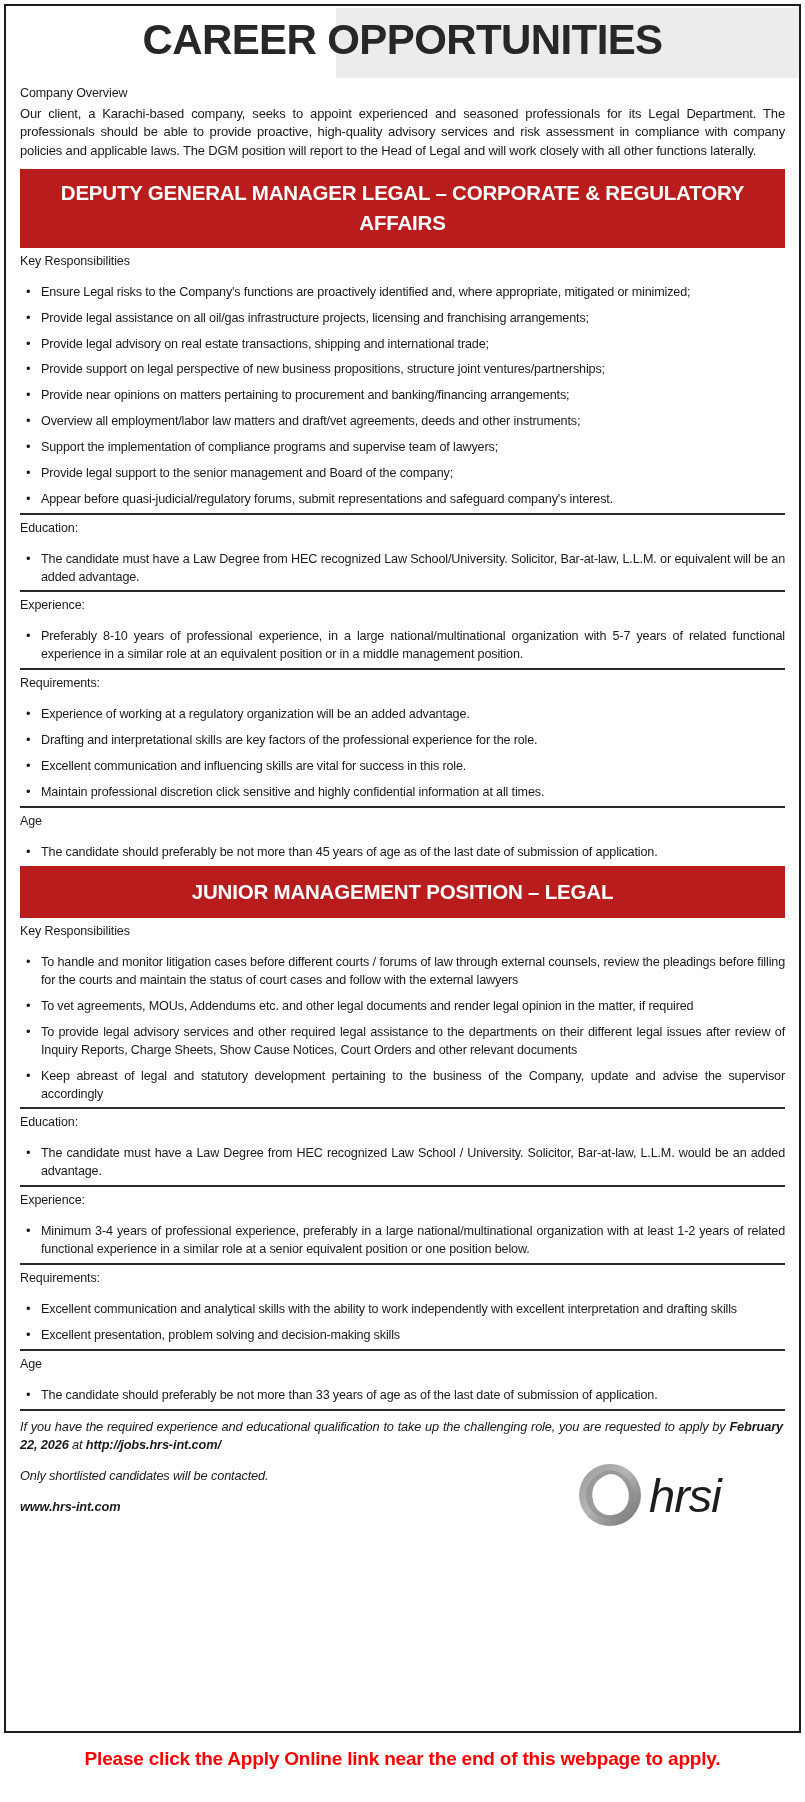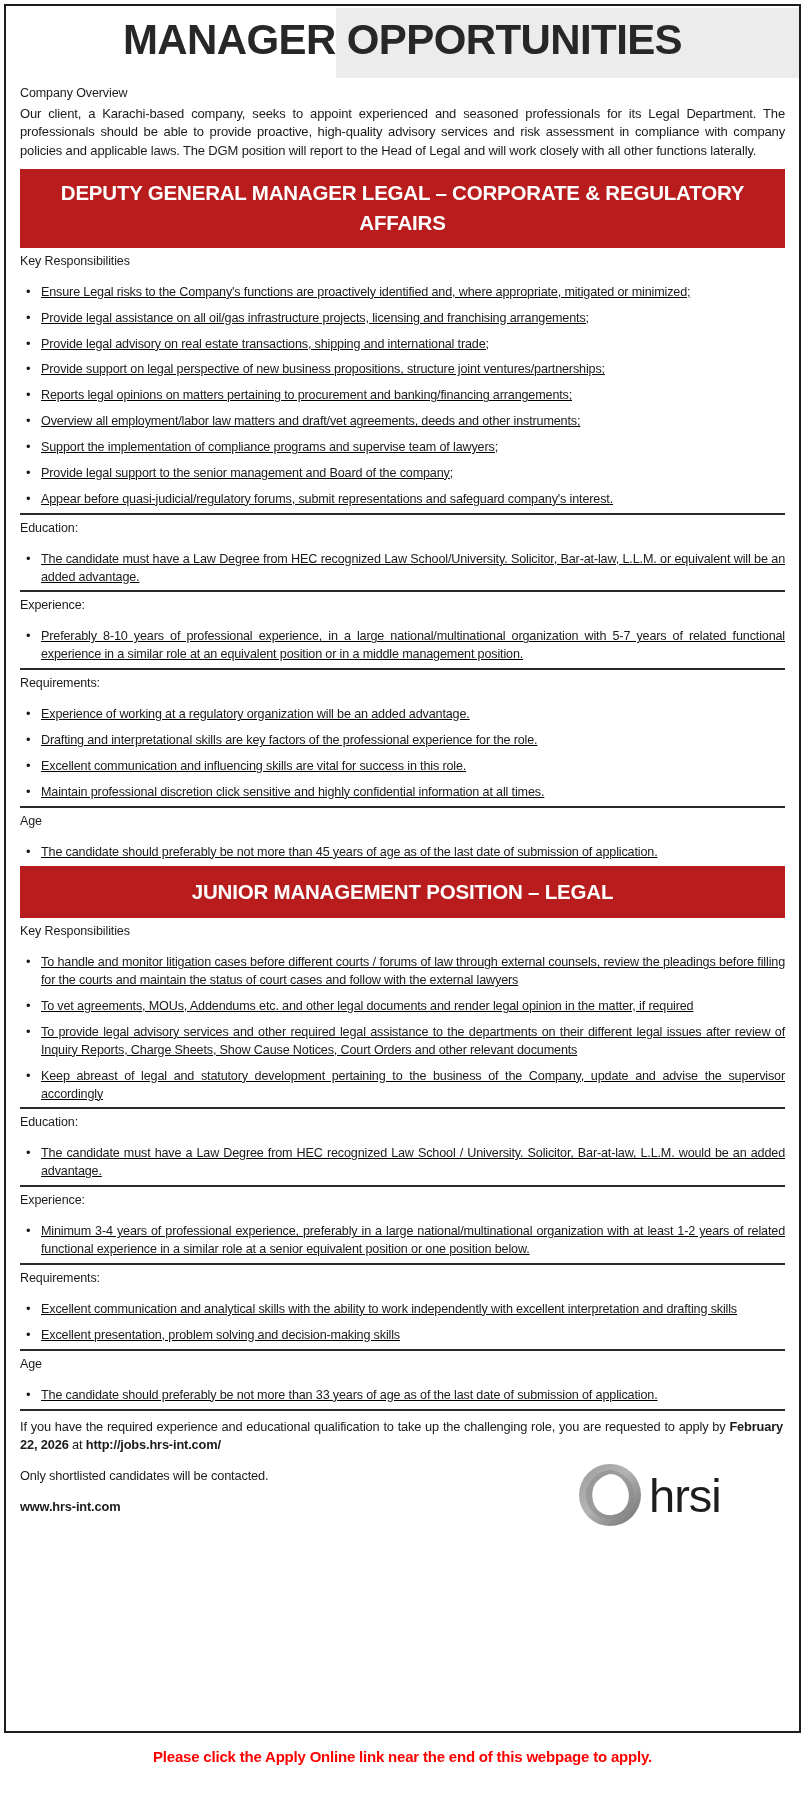--- a/index.html
+++ b/index.html
@@ -93,21 +93,20 @@
     letter-spacing: -0.2px;
     margin: 2px 0 4px 0;
   }
   .position-banner.single { padding: 11px 14px 12px 14px; }
 
   
   ul.bullets {
     list-style: none;
     margin: 16px 0 4px 0;
     padding: 0;
-    text-decoration: underline;
   }
   ul.bullets li {
     position: relative;
     padding-left: 21px;
     margin: 0 0 8px 0;
     font-size: 12.6px;
     line-height: 1.42;
     color: #1b1b1b;
     text-align: justify;
     letter-spacing: -0.15px;
@@ -126,20 +125,21 @@
     border: 0;
     border-top: 2px solid #2a2a2a;
     margin: 4px 0 5px 0;
   }
 
   
   .footer {
     position: relative;
     padding-top: 2px;
     min-height: 118px;
+    font-style: italic;
   }
   .footer p {
     font-size: 12.8px;
     line-height: 1.45;
     color: #1b1b1b;
     text-align: justify;
     margin-bottom: 11px;
     letter-spacing: -0.15px;
   }
   .footer p.apply-line { margin-bottom: 12px; padding-right: 2px; }
@@ -156,52 +156,52 @@
   }
 
   
   .notice {
     position: absolute;
     left: 0;
     right: 0;
     top: 1748px;
     text-align: center;
     color: #ff0000;
-    font-size: 15px;
+    font-size: 19px;
     font-weight: bold;
     font-family: "Liberation Sans", sans-serif;
     letter-spacing: -0.2px;
   }
 </style>
 </head>
 <body>
 
 <div class="page">
 
   <div class="ad-frame">
 
     <div class="masthead">
       <div class="masthead-band"></div>
-      <div class="masthead-title">MANAGER OPPORTUNITIES</div>
+      <div class="masthead-title">CAREER OPPORTUNITIES</div>
     </div>
 
     <div class="content">
 
       <div class="section-label">Company Overview</div>
       <div class="overview-text">Our client, a Karachi-based company, seeks to appoint experienced and seasoned professionals for its Legal Department. The professionals should be able to provide proactive, high-quality advisory services and risk assessment in compliance with company policies and applicable laws. The DGM position will report to the Head of Legal and will work closely with all other functions laterally.</div>
 
       <div class="position-banner">DEPUTY GENERAL MANAGER LEGAL – CORPORATE &amp; REGULATORY AFFAIRS</div>
 
       <div class="section-label">Key Responsibilities</div>
       <ul class="bullets">
           <li>Ensure Legal risks to the Company's functions are proactively identified and, where appropriate, mitigated or minimized;</li>
           <li>Provide legal assistance on all oil/gas infrastructure projects, licensing and franchising arrangements;</li>
           <li>Provide legal advisory on real estate transactions, shipping and international trade;</li>
           <li>Provide support on legal perspective of new business propositions, structure joint ventures/partnerships;</li>
-          <li>Reports legal opinions on matters pertaining to procurement and banking/financing arrangements;</li>
+          <li>Provide near opinions on matters pertaining to procurement and banking/financing arrangements;</li>
           <li>Overview all employment/labor law matters and draft/vet agreements, deeds and other instruments;</li>
           <li>Support the implementation of compliance programs and supervise team of lawyers;</li>
           <li>Provide legal support to the senior management and Board of the company;</li>
           <li>Appear before quasi-judicial/regulatory forums, submit representations and safeguard company's interest.</li>
         </ul>
 
       <hr class="hrule">
       <div class="section-label">Education:</div>
       <ul class="bullets">
           <li>The candidate must have a Law Degree from HEC recognized Law School/University. Solicitor, Bar-at-law, L.L.M. or equivalent will be an added advantage.</li>

